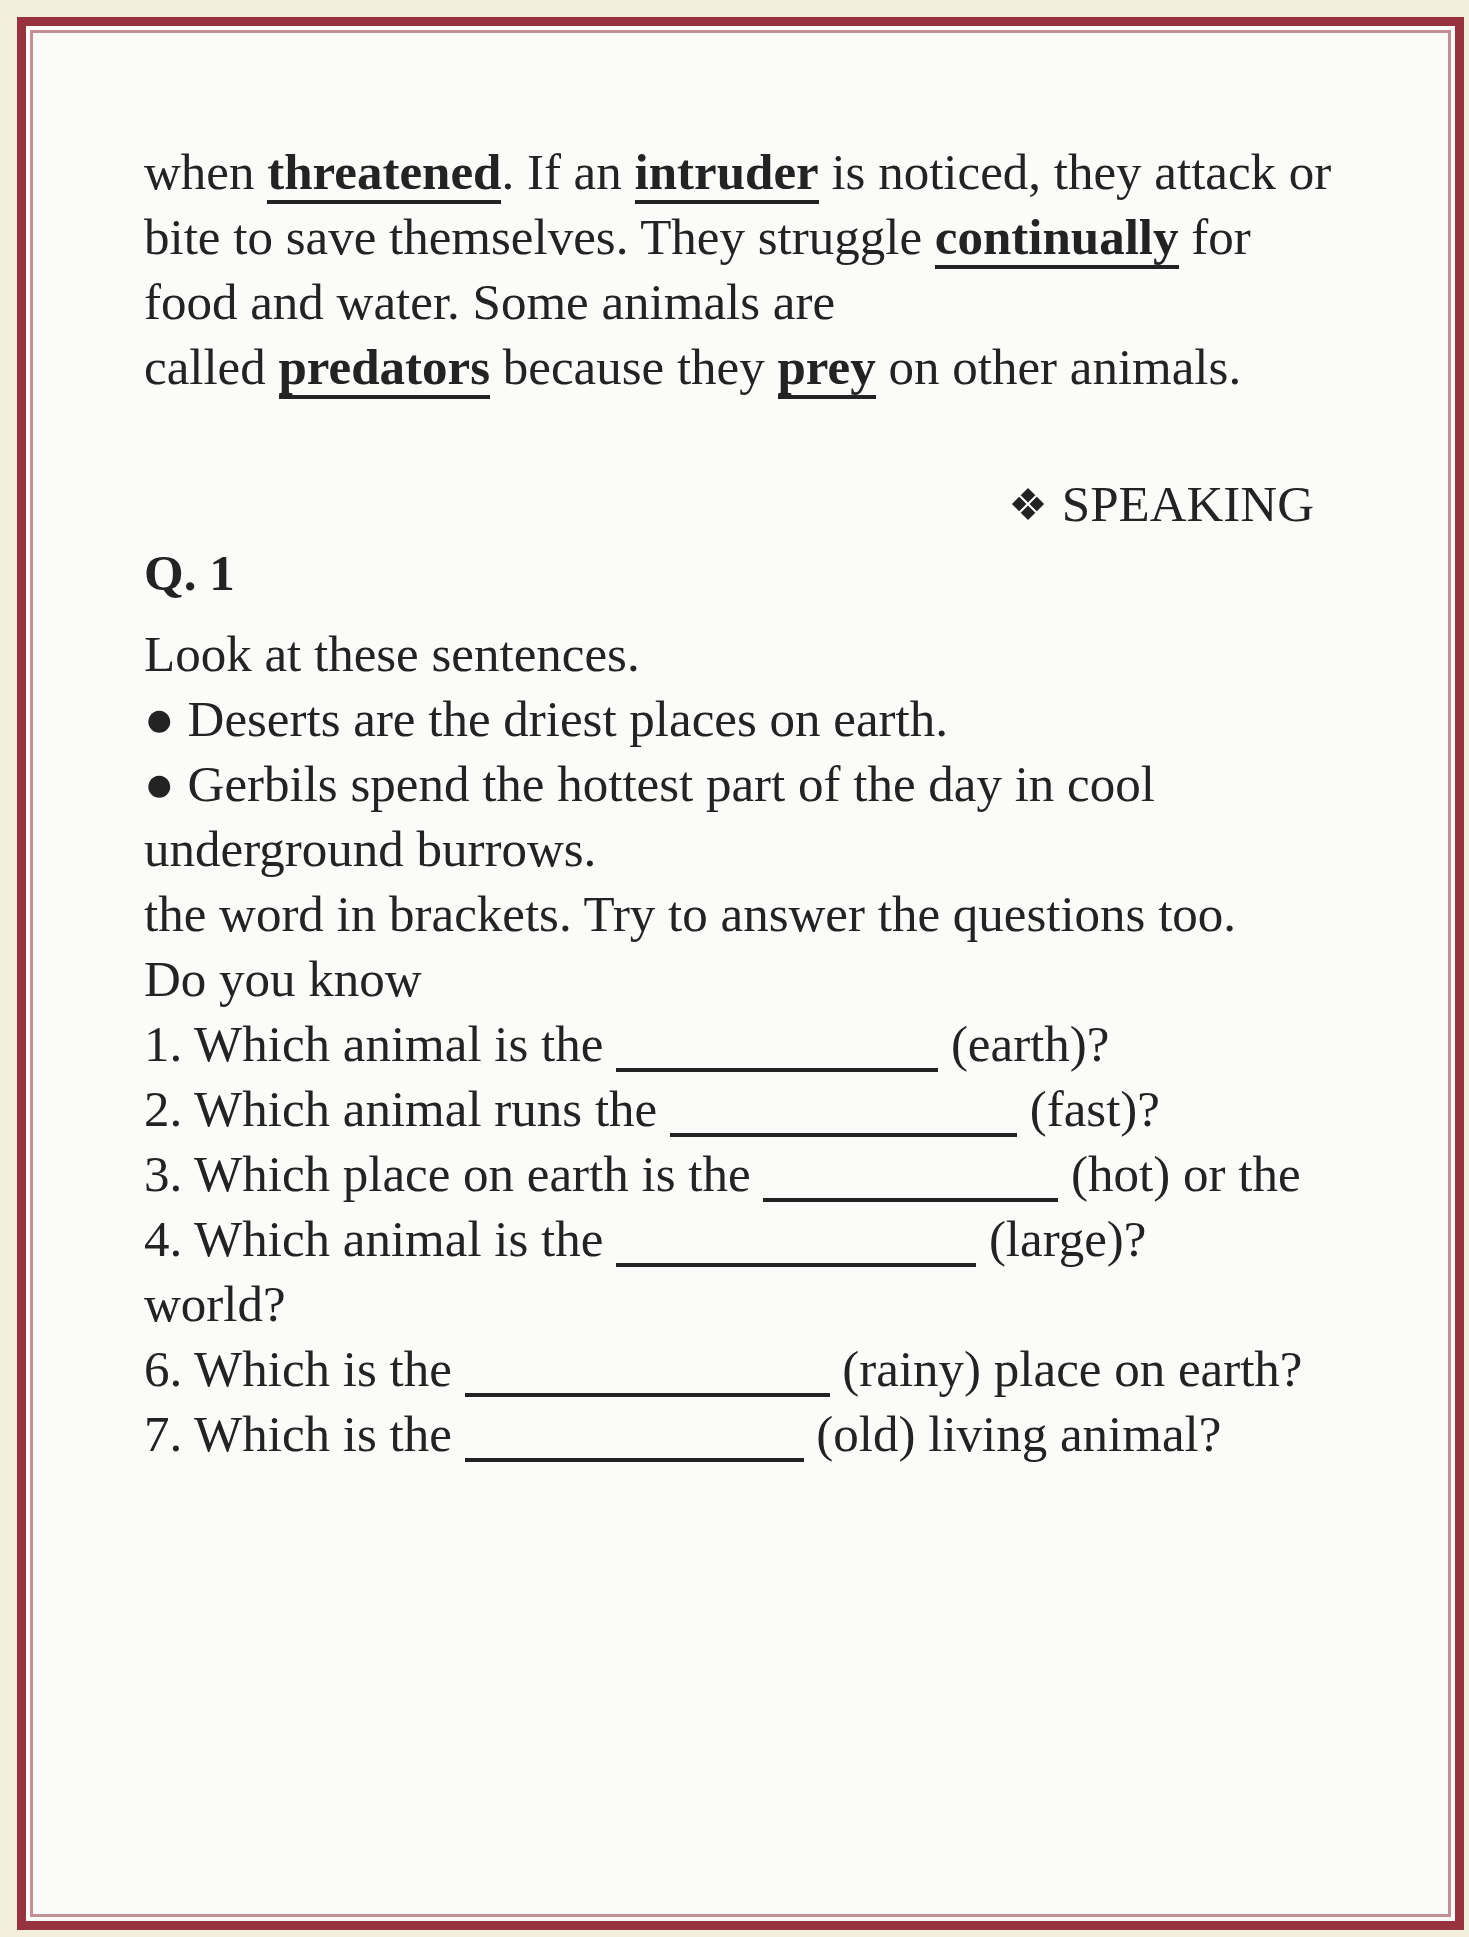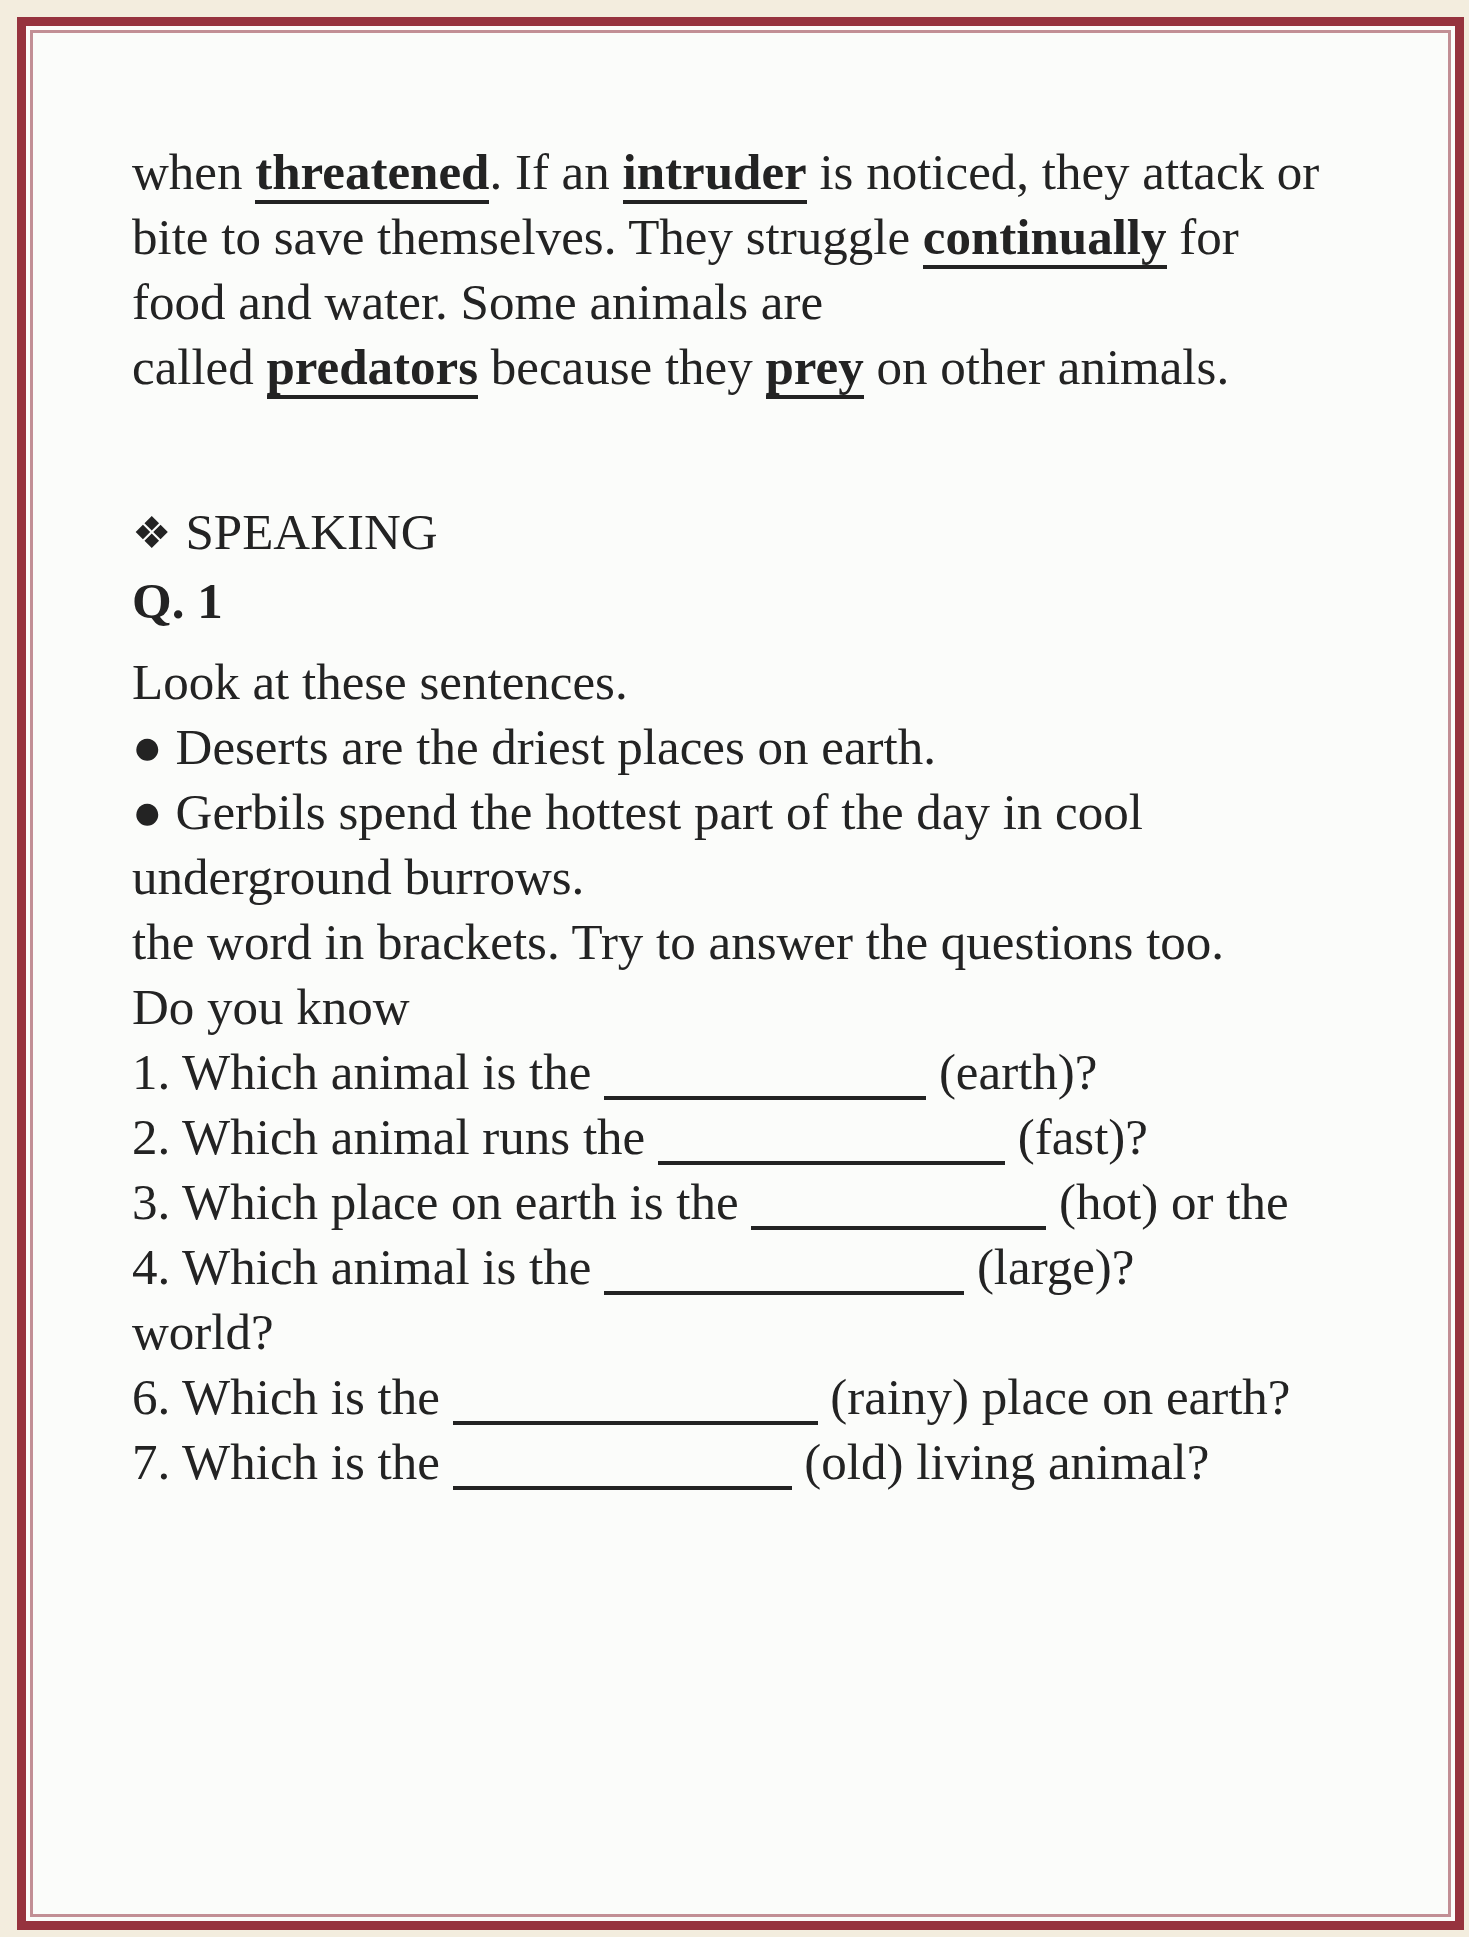--- a/index.html
+++ b/index.html
@@ -25,40 +25,40 @@
     background:var(--page-bg);
     padding:4px;
   }
   .frame-inner{
     width:100%;height:100%;
     border:3px solid var(--border-inner);
     background:var(--page-bg);
   }
   .content{
     position:absolute;
-    left:132px;top:140px;width:1275px;
+    left:144px;top:140px;width:1275px;
     font-size:51px;
     line-height:65px;
     white-space:nowrap;
   }
   .line{white-space:nowrap;}
   .em{
     font-weight:bold;
     border-bottom:4px solid var(--ink);
   }
   .blank{
     display:inline-block;
     height:14px;
     border-bottom:4px solid var(--ink);
     vertical-align:-11px;
   }
   .heading{
-    margin-top:100px;
+    margin-top:72px;
     width:1170px;
-    text-align:left;
+    text-align:right;
   }
   .h-icon{
     font-family:"DejaVu Sans",sans-serif;
     font-size:44px;
     display:inline-block;
     vertical-align:1px;
     margin-right:14px;
   }
   .qnum{
     margin-top:4px;

